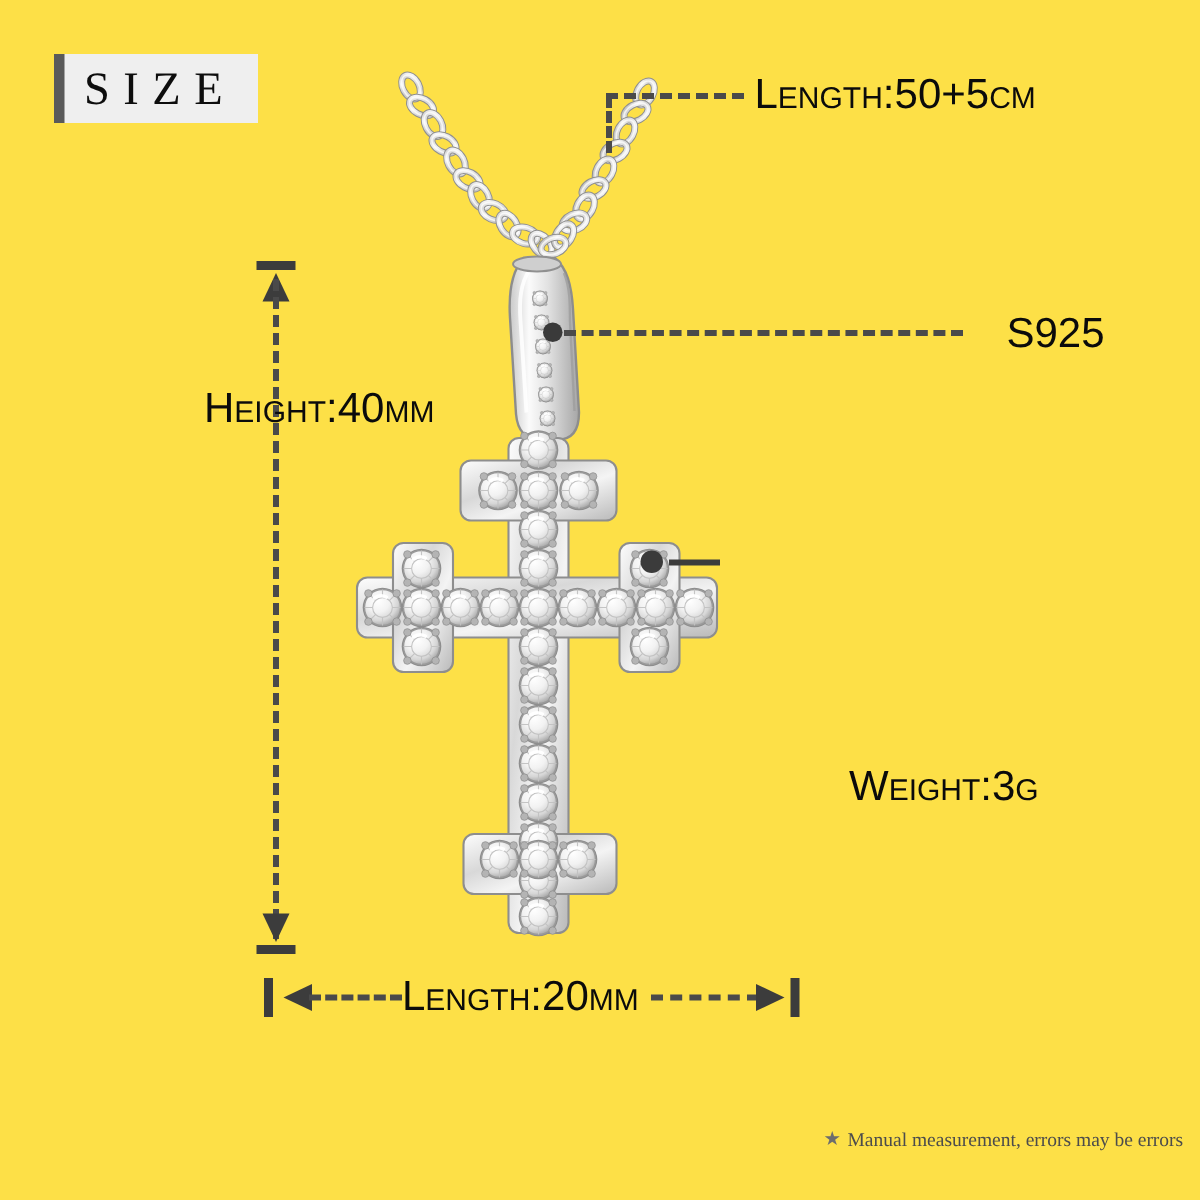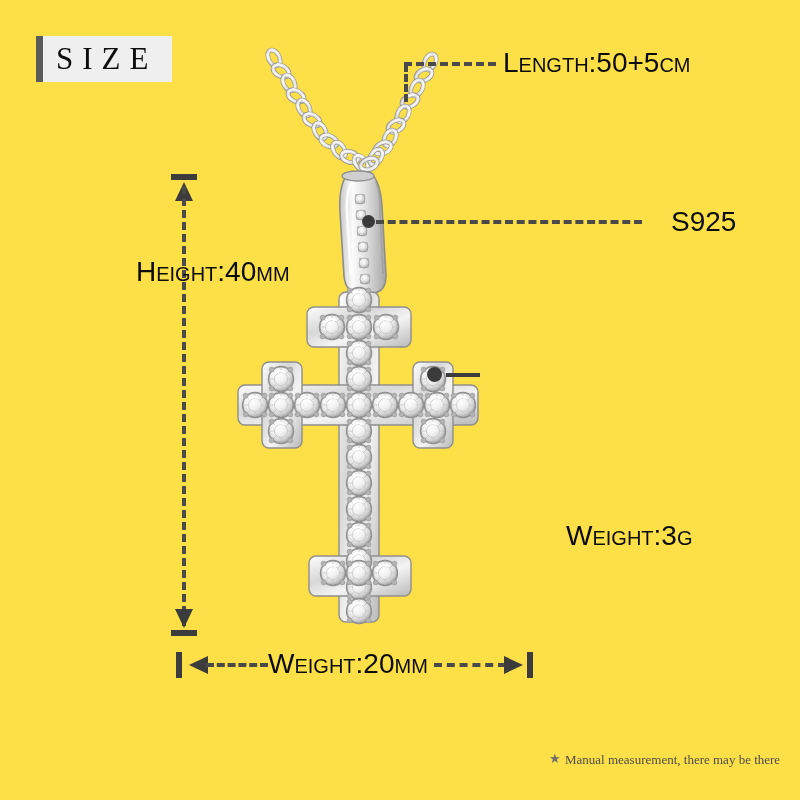--- a/index.html
+++ b/index.html
@@ -52,21 +52,21 @@
   .callout {
     white-space: nowrap;
     color: #0b0b0b;
     font-family: Liberation Sans, sans-serif;
   }
   .sc { font-variant: small-caps; }
 
   #label-length   { left: 503px; top: 47px;  font-size: 28px; }
   #label-s925     { left: 651px; top: 206px; font-size: 28px; margin-left: 20px; }
   #label-moiss    { left: 486px; top: 357px; font-size: 28px; }
-  #label-weight   { left: 566px; top: 508px; font-size: 28px; margin-top: 12px; }
+  #label-weight   { left: 566px; top: 508px; font-size: 28px; }
   #label-height   { left: 92px;  top: 256px; font-size: 28px; margin-left: 44px; }
   #label-width    { left: 268px; top: 648px; font-size: 28px; }
 
   
   .dash-h {
     height: 0;
     border-top: 4px dashed #4a4a4a;
   }
   .dash-v {
     width: 0;
@@ -353,21 +353,21 @@
   <div id="height-cap-top" class="abs"></div>
   <div id="height-arrow-top" class="abs arrow-up"></div>
   <div id="height-line" class="abs dash-v"></div>
   <div id="height-arrow-bottom" class="abs arrow-down"></div>
   <div id="height-cap-bottom" class="abs"></div>
   <div id="label-height" class="abs callout sc">Height:40mm</div>
 
   <div id="width-cap-left" class="abs"></div>
   <div id="width-arrow-left" class="abs arrow-left"></div>
   <div id="width-line-left" class="abs dash-h"></div>
-  <div id="label-width" class="abs callout sc">Weight:20mm</div>
+  <div id="label-width" class="abs callout sc">Length:20mm</div>
   <div id="width-line-right" class="abs dash-h"></div>
   <div id="width-arrow-right" class="abs arrow-right"></div>
   <div id="width-cap-right" class="abs"></div>
 
   <div id="footer-star" class="abs">★</div>
-  <div id="footer-note" class="abs" style="left: 565px;">Manual measurement, there may be there</div>
+  <div id="footer-note" class="abs" style="left: 565px;">Manual measurement, errors may be errors</div>
 
 </div>
 
 </body></html>

